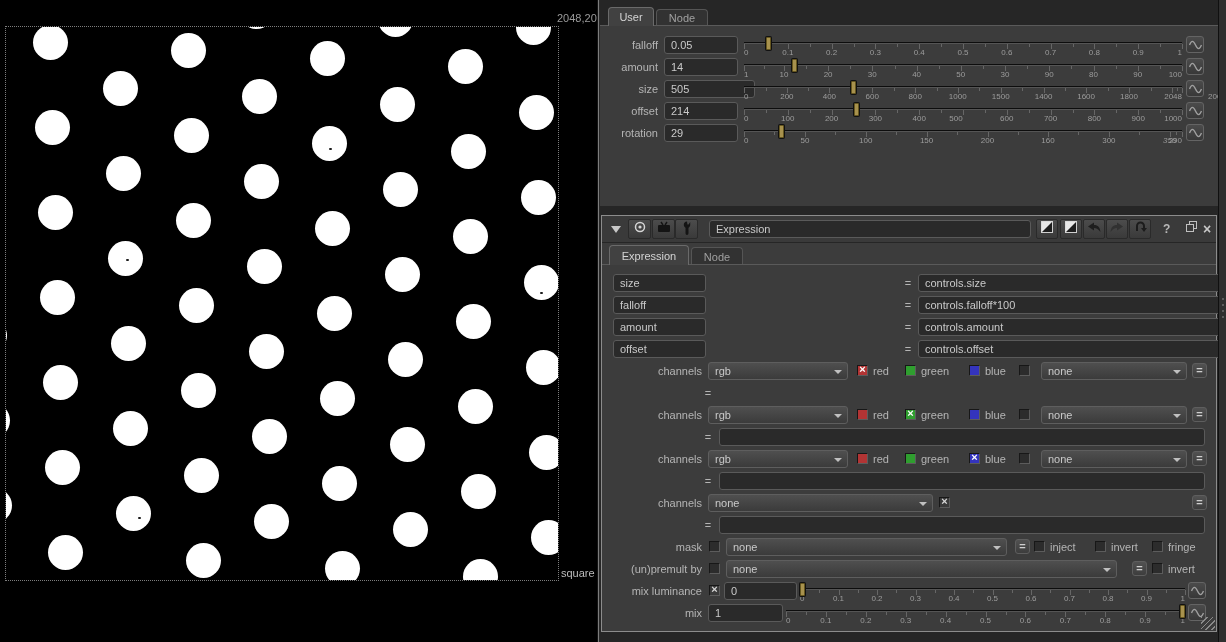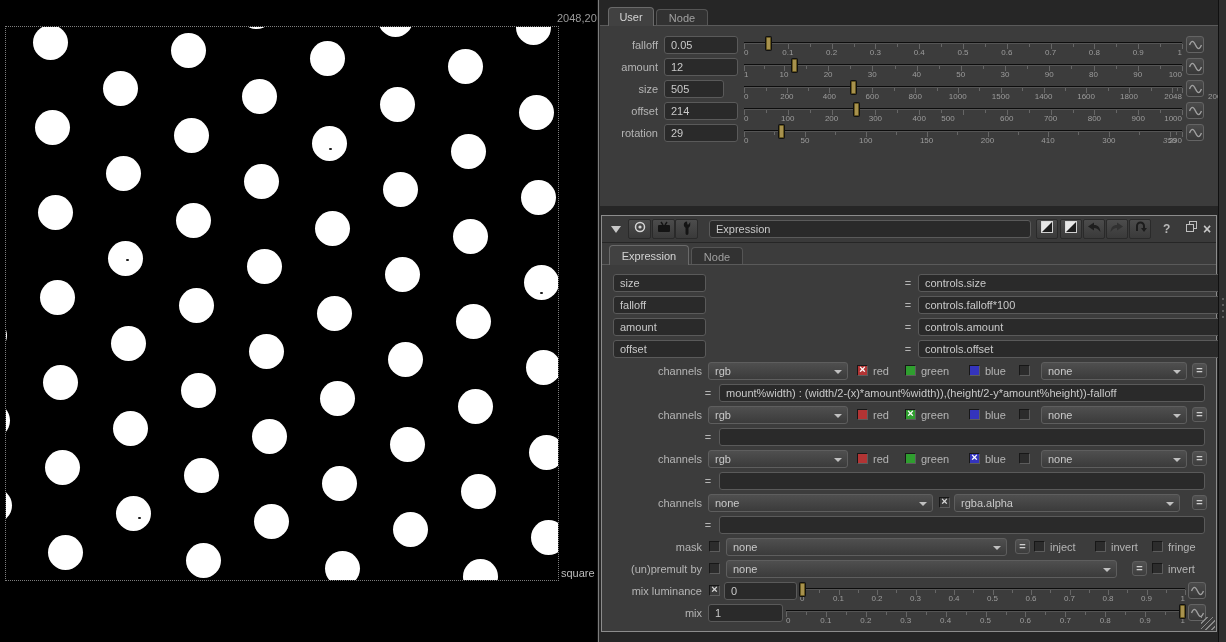--- a/index.html
+++ b/index.html
@@ -204,21 +204,21 @@
           <div class="sl-lab" style="left:438.0px;transform:translateX(-100%);">1</div>
           <div class="sl-handle" style="left:21.7px;"></div>
         </div>
       <div class="curve-btn" style="left:586px;top:10px;">
           <svg width="13" height="10" viewBox="0 0 13 10">
             <path d="M0.5 5 C2.5 0.2 4.2 0.2 6.5 5 C8.8 9.8 10.5 9.8 12.5 5" fill="none" stroke="#a0a0a0" stroke-width="1.4"></path>
           </svg>
         </div>
 
       <div class="lbl" style="left:0;top:33px;width:58px;">amount</div>
-      <div class="field" style="left:64px;top:32px;width:74px;">12</div>
+      <div class="field" style="left:64px;top:32px;width:74px;">14</div>
       <div class="slider" style="left:144px;top:37px;width:438px;">
           <div class="sl-groove"></div>
           <div class="sl-tick" style="left:0.0px;height:5px;"></div>
           <div class="sl-tick" style="left:19.9px;height:3px;"></div>
           <div class="sl-lab" style="left:0.0px;transform:translateX(0);">1</div>
           <div class="sl-tick" style="left:39.9px;height:5px;"></div>
           <div class="sl-tick" style="left:62.0px;height:3px;"></div>
           <div class="sl-lab" style="left:39.9px;transform:translateX(-50%);">10</div>
           <div class="sl-tick" style="left:84.1px;height:5px;"></div>
           <div class="sl-tick" style="left:106.2px;height:3px;"></div>
@@ -248,21 +248,21 @@
           <div class="sl-lab" style="left:438.0px;transform:translateX(-100%);">100</div>
           <div class="sl-handle" style="left:48.1px;"></div>
         </div>
       <div class="curve-btn" style="left:586px;top:32px;">
           <svg width="13" height="10" viewBox="0 0 13 10">
             <path d="M0.5 5 C2.5 0.2 4.2 0.2 6.5 5 C8.8 9.8 10.5 9.8 12.5 5" fill="none" stroke="#a0a0a0" stroke-width="1.4"></path>
           </svg>
         </div>
 
       <div class="lbl" style="left:0;top:55px;width:58px;">size</div>
-      <div class="field" style="left:64px;top:54px;width:60px;">505</div>
+      <div class="field" style="left:64px;top:54px;width:91px;">505</div>
       <div class="slider" style="left:144px;top:59px;width:438px;">
           <div class="sl-groove"></div>
           <div class="sl-tick" style="left:0.0px;height:5px;"></div>
           <div class="sl-tick" style="left:21.5px;height:3px;"></div>
           <div class="sl-lab" style="left:0.0px;transform:translateX(0);">0</div>
           <div class="sl-tick" style="left:42.9px;height:5px;"></div>
           <div class="sl-tick" style="left:64.2px;height:3px;"></div>
           <div class="sl-lab" style="left:42.9px;transform:translateX(-50%);">200</div>
           <div class="sl-tick" style="left:85.4px;height:5px;"></div>
           <div class="sl-tick" style="left:106.9px;height:3px;"></div>
@@ -315,21 +315,21 @@
           <div class="sl-tick" style="left:109.5px;height:3px;"></div>
           <div class="sl-lab" style="left:87.6px;transform:translateX(-50%);">200</div>
           <div class="sl-tick" style="left:131.4px;height:5px;"></div>
           <div class="sl-tick" style="left:153.3px;height:3px;"></div>
           <div class="sl-lab" style="left:131.4px;transform:translateX(-50%);">300</div>
           <div class="sl-tick" style="left:175.2px;height:5px;"></div>
           <div class="sl-tick" style="left:197.1px;height:3px;"></div>
           <div class="sl-lab" style="left:175.2px;transform:translateX(-50%);">400</div>
           <div class="sl-tick" style="left:219.0px;height:5px;"></div>
           <div class="sl-tick" style="left:240.9px;height:3px;"></div>
-          <div class="sl-lab" style="left:204px;transform:translateX(-50%);">500</div>
+          <div class="sl-lab" style="left:212px;transform:translateX(-50%);">500</div>
           <div class="sl-tick" style="left:262.8px;height:5px;"></div>
           <div class="sl-tick" style="left:284.7px;height:3px;"></div>
           <div class="sl-lab" style="left:262.8px;transform:translateX(-50%);">600</div>
           <div class="sl-tick" style="left:306.6px;height:5px;"></div>
           <div class="sl-tick" style="left:328.5px;height:3px;"></div>
           <div class="sl-lab" style="left:306.6px;transform:translateX(-50%);">700</div>
           <div class="sl-tick" style="left:350.4px;height:5px;"></div>
           <div class="sl-tick" style="left:372.3px;height:3px;"></div>
           <div class="sl-lab" style="left:350.4px;transform:translateX(-50%);">800</div>
           <div class="sl-tick" style="left:394.2px;height:5px;"></div>
@@ -359,21 +359,21 @@
           <div class="sl-tick" style="left:152.2px;height:3px;"></div>
           <div class="sl-lab" style="left:121.8px;transform:translateX(-50%);">100</div>
           <div class="sl-tick" style="left:182.6px;height:5px;"></div>
           <div class="sl-tick" style="left:213.1px;height:3px;"></div>
           <div class="sl-lab" style="left:182.6px;transform:translateX(-50%);">150</div>
           <div class="sl-tick" style="left:243.5px;height:5px;"></div>
           <div class="sl-tick" style="left:273.8px;height:3px;"></div>
           <div class="sl-lab" style="left:243.5px;transform:translateX(-50%);">200</div>
           <div class="sl-tick" style="left:304.0px;height:5px;"></div>
           <div class="sl-tick" style="left:334.4px;height:3px;"></div>
-          <div class="sl-lab" style="left:304.0px;transform:translateX(-50%);">410</div>
+          <div class="sl-lab" style="left:304.0px;transform:translateX(-50%);">160</div>
           <div class="sl-tick" style="left:364.9px;height:5px;"></div>
           <div class="sl-tick" style="left:395.3px;height:3px;"></div>
           <div class="sl-lab" style="left:364.9px;transform:translateX(-50%);">300</div>
           <div class="sl-tick" style="left:425.7px;height:5px;"></div>
           <div class="sl-tick" style="left:431.9px;height:3px;"></div>
           <div class="sl-lab" style="left:425.7px;transform:translateX(-50%);font-style:italic;">350</div>
           <div class="sl-tick" style="left:438.0px;height:5px;"></div>
           <div class="sl-lab" style="left:438.0px;transform:translateX(-100%);">290</div>
           <div class="sl-handle" style="left:35.1px;"></div>
         </div>
@@ -471,21 +471,20 @@
     <div class="cb red" style="left:255px;top:149px;"><span>×</span></div>
     <div class="lbl" style="left:271px;top:147px;width:26px;text-align:left;">red</div>
     <div class="cb green" style="left:303px;top:149px;"></div>
     <div class="lbl" style="left:319px;top:147px;width:36px;text-align:left;">green</div>
     <div class="cb blue" style="left:367px;top:149px;"></div>
     <div class="lbl" style="left:383px;top:147px;width:30px;text-align:left;">blue</div>
     <div class="cb" style="left:417px;top:149px;"></div>
     <div class="dd" style="left:439px;top:146px;width:146px;"><span>none</span><span class="arr"></span></div>
     <div class="eqbtn" style="left:590px;top:147px;">=</div>
     <div class="eqtext" style="left:100px;top:169px;width:12px;">=</div>
-    <div class="field" style="left:117px;top:168px;width:486px;">mount%width) : (width/2-(x)*amount%width)),(height/2-y*amount%height))-falloff</div>
 
     <div class="lbl" style="left:0;top:191px;width:100px;">channels</div>
     <div class="dd" style="left:106px;top:190px;width:140px;"><span>rgb</span><span class="arr"></span></div>
     <div class="cb red" style="left:255px;top:193px;"></div>
     <div class="lbl" style="left:271px;top:191px;width:26px;text-align:left;">red</div>
     <div class="cb green" style="left:303px;top:193px;"><span>×</span></div>
     <div class="lbl" style="left:319px;top:191px;width:36px;text-align:left;">green</div>
     <div class="cb blue" style="left:367px;top:193px;"></div>
     <div class="lbl" style="left:383px;top:191px;width:30px;text-align:left;">blue</div>
     <div class="cb" style="left:417px;top:193px;"></div>
@@ -504,21 +503,20 @@
     <div class="lbl" style="left:383px;top:235px;width:30px;text-align:left;">blue</div>
     <div class="cb" style="left:417px;top:237px;"></div>
     <div class="dd" style="left:439px;top:234px;width:146px;"><span>none</span><span class="arr"></span></div>
     <div class="eqbtn" style="left:590px;top:235px;">=</div>
     <div class="eqtext" style="left:100px;top:257px;width:12px;">=</div>
     <div class="field" style="left:117px;top:256px;width:486px;"></div>
 
     <div class="lbl" style="left:0;top:279px;width:100px;">channels</div>
     <div class="dd" style="left:106px;top:278px;width:225px;"><span>none</span><span class="arr"></span></div>
     <div class="cb gray" style="left:337px;top:281px;"><span>×</span></div>
-    <div class="dd" style="left:352px;top:278px;width:226px;"><span>rgba.alpha</span><span class="arr"></span></div>
     <div class="eqbtn" style="left:590px;top:279px;">=</div>
     <div class="eqtext" style="left:100px;top:301px;width:12px;">=</div>
     <div class="field" style="left:117px;top:300px;width:486px;"></div>
 
     <div class="lbl" style="left:0;top:323px;width:100px;">mask</div>
     <div class="cb" style="left:107px;top:325px;"></div>
     <div class="dd" style="left:124px;top:322px;width:281px;"><span>none</span><span class="arr"></span></div>
     <div class="eqbtn" style="left:413px;top:323px;">=</div>
     <div class="cb" style="left:432px;top:325px;"></div>
     <div class="lbl" style="left:448px;top:323px;width:40px;text-align:left;">inject</div>

